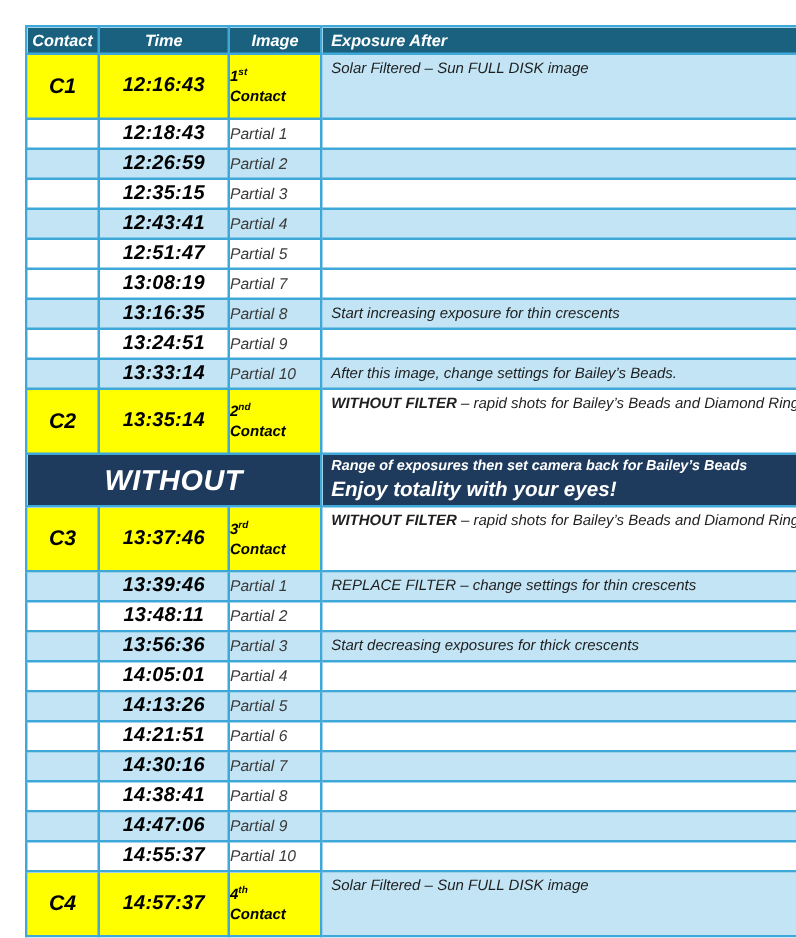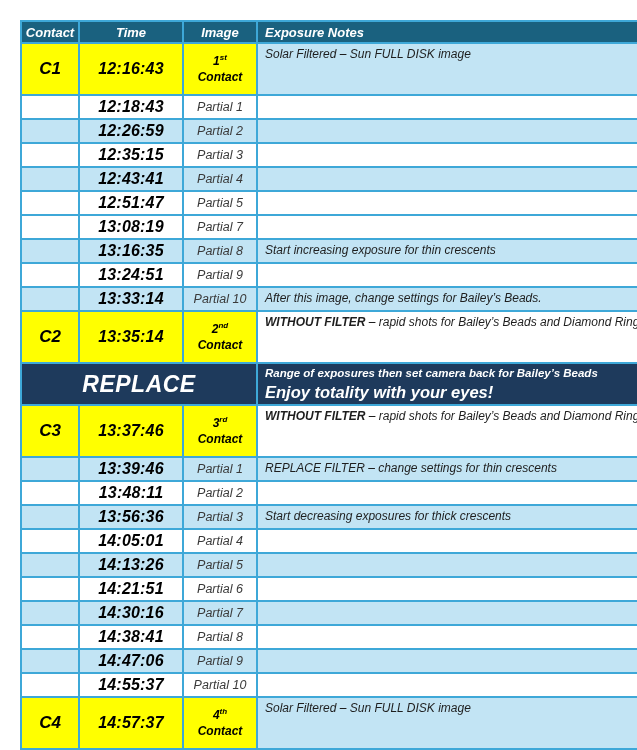--- a/index.html
+++ b/index.html
@@ -46,21 +46,21 @@
   .bg-white  { background: var(--row-white); }
   .bg-yellow { background: var(--highlight-yellow); }
   .time-cell {
     text-align: center;
     font-weight: bold;
     font-size: 16px;
     color: var(--time-text);
     letter-spacing: 0.2px;
   }
   .image-cell {
-    text-align: center;
+    text-align: left;
     font-size: 12.5px;
     color: #3a3a3a;
   }
   .contact-cell {
     text-align: center;
     font-size: 17px;
     font-weight: bold;
     color: #000000;
   }
   .contact-image {
@@ -108,21 +108,21 @@
       <col class="c-contact">
         <col class="c-time">
         <col class="c-image">
         <col>
     </colgroup>
     <thead>
       <tr>
         <th><span>Contact</span></th>
         <th><span>Time</span></th>
         <th><span>Image</span></th>
-        <th class="notes-h"><span>Exposure Notes</span></th>
+        <th class="notes-h"><span>Exposure After</span></th>
       </tr>
     </thead>
     <tbody>
         <tr class="row-contact">
           <td class="contact-cell bg-yellow"><span>C1</span></td>
           <td class="time-cell bg-yellow"><span>12:16:43</span></td>
           <td class="image-cell contact-image bg-yellow">
             <div><span>1</span><sup>st</sup></div>
             <div>Contact</div>
           </td>
@@ -185,21 +185,21 @@
         <tr class="row-contact">
           <td class="contact-cell bg-yellow"><span>C2</span></td>
           <td class="time-cell bg-yellow"><span>13:35:14</span></td>
           <td class="image-cell contact-image bg-yellow">
             <div><span>2</span><sup>nd</sup></div>
             <div>Contact</div>
           </td>
           <td class="notes-cell bg-white"><b>WITHOUT FILTER</b><span> – rapid shots for Bailey’s Beads and Diamond Ring</span></td>
         </tr>
         <tr class="row-totality">
-          <td class="totality-label" colspan="3"><span>REPLACE</span></td>
+          <td class="totality-label" colspan="3"><span>WITHOUT</span></td>
           <td class="totality-notes">
             <div class="tot-line1">Range of exposures then set camera back for Bailey’s Beads</div>
             <div class="tot-line2">Enjoy totality with your eyes!</div>
           </td>
         </tr>
         <tr class="row-contact">
           <td class="contact-cell bg-yellow"><span>C3</span></td>
           <td class="time-cell bg-yellow"><span>13:37:46</span></td>
           <td class="image-cell contact-image bg-yellow">
             <div><span>3</span><sup>rd</sup></div>

